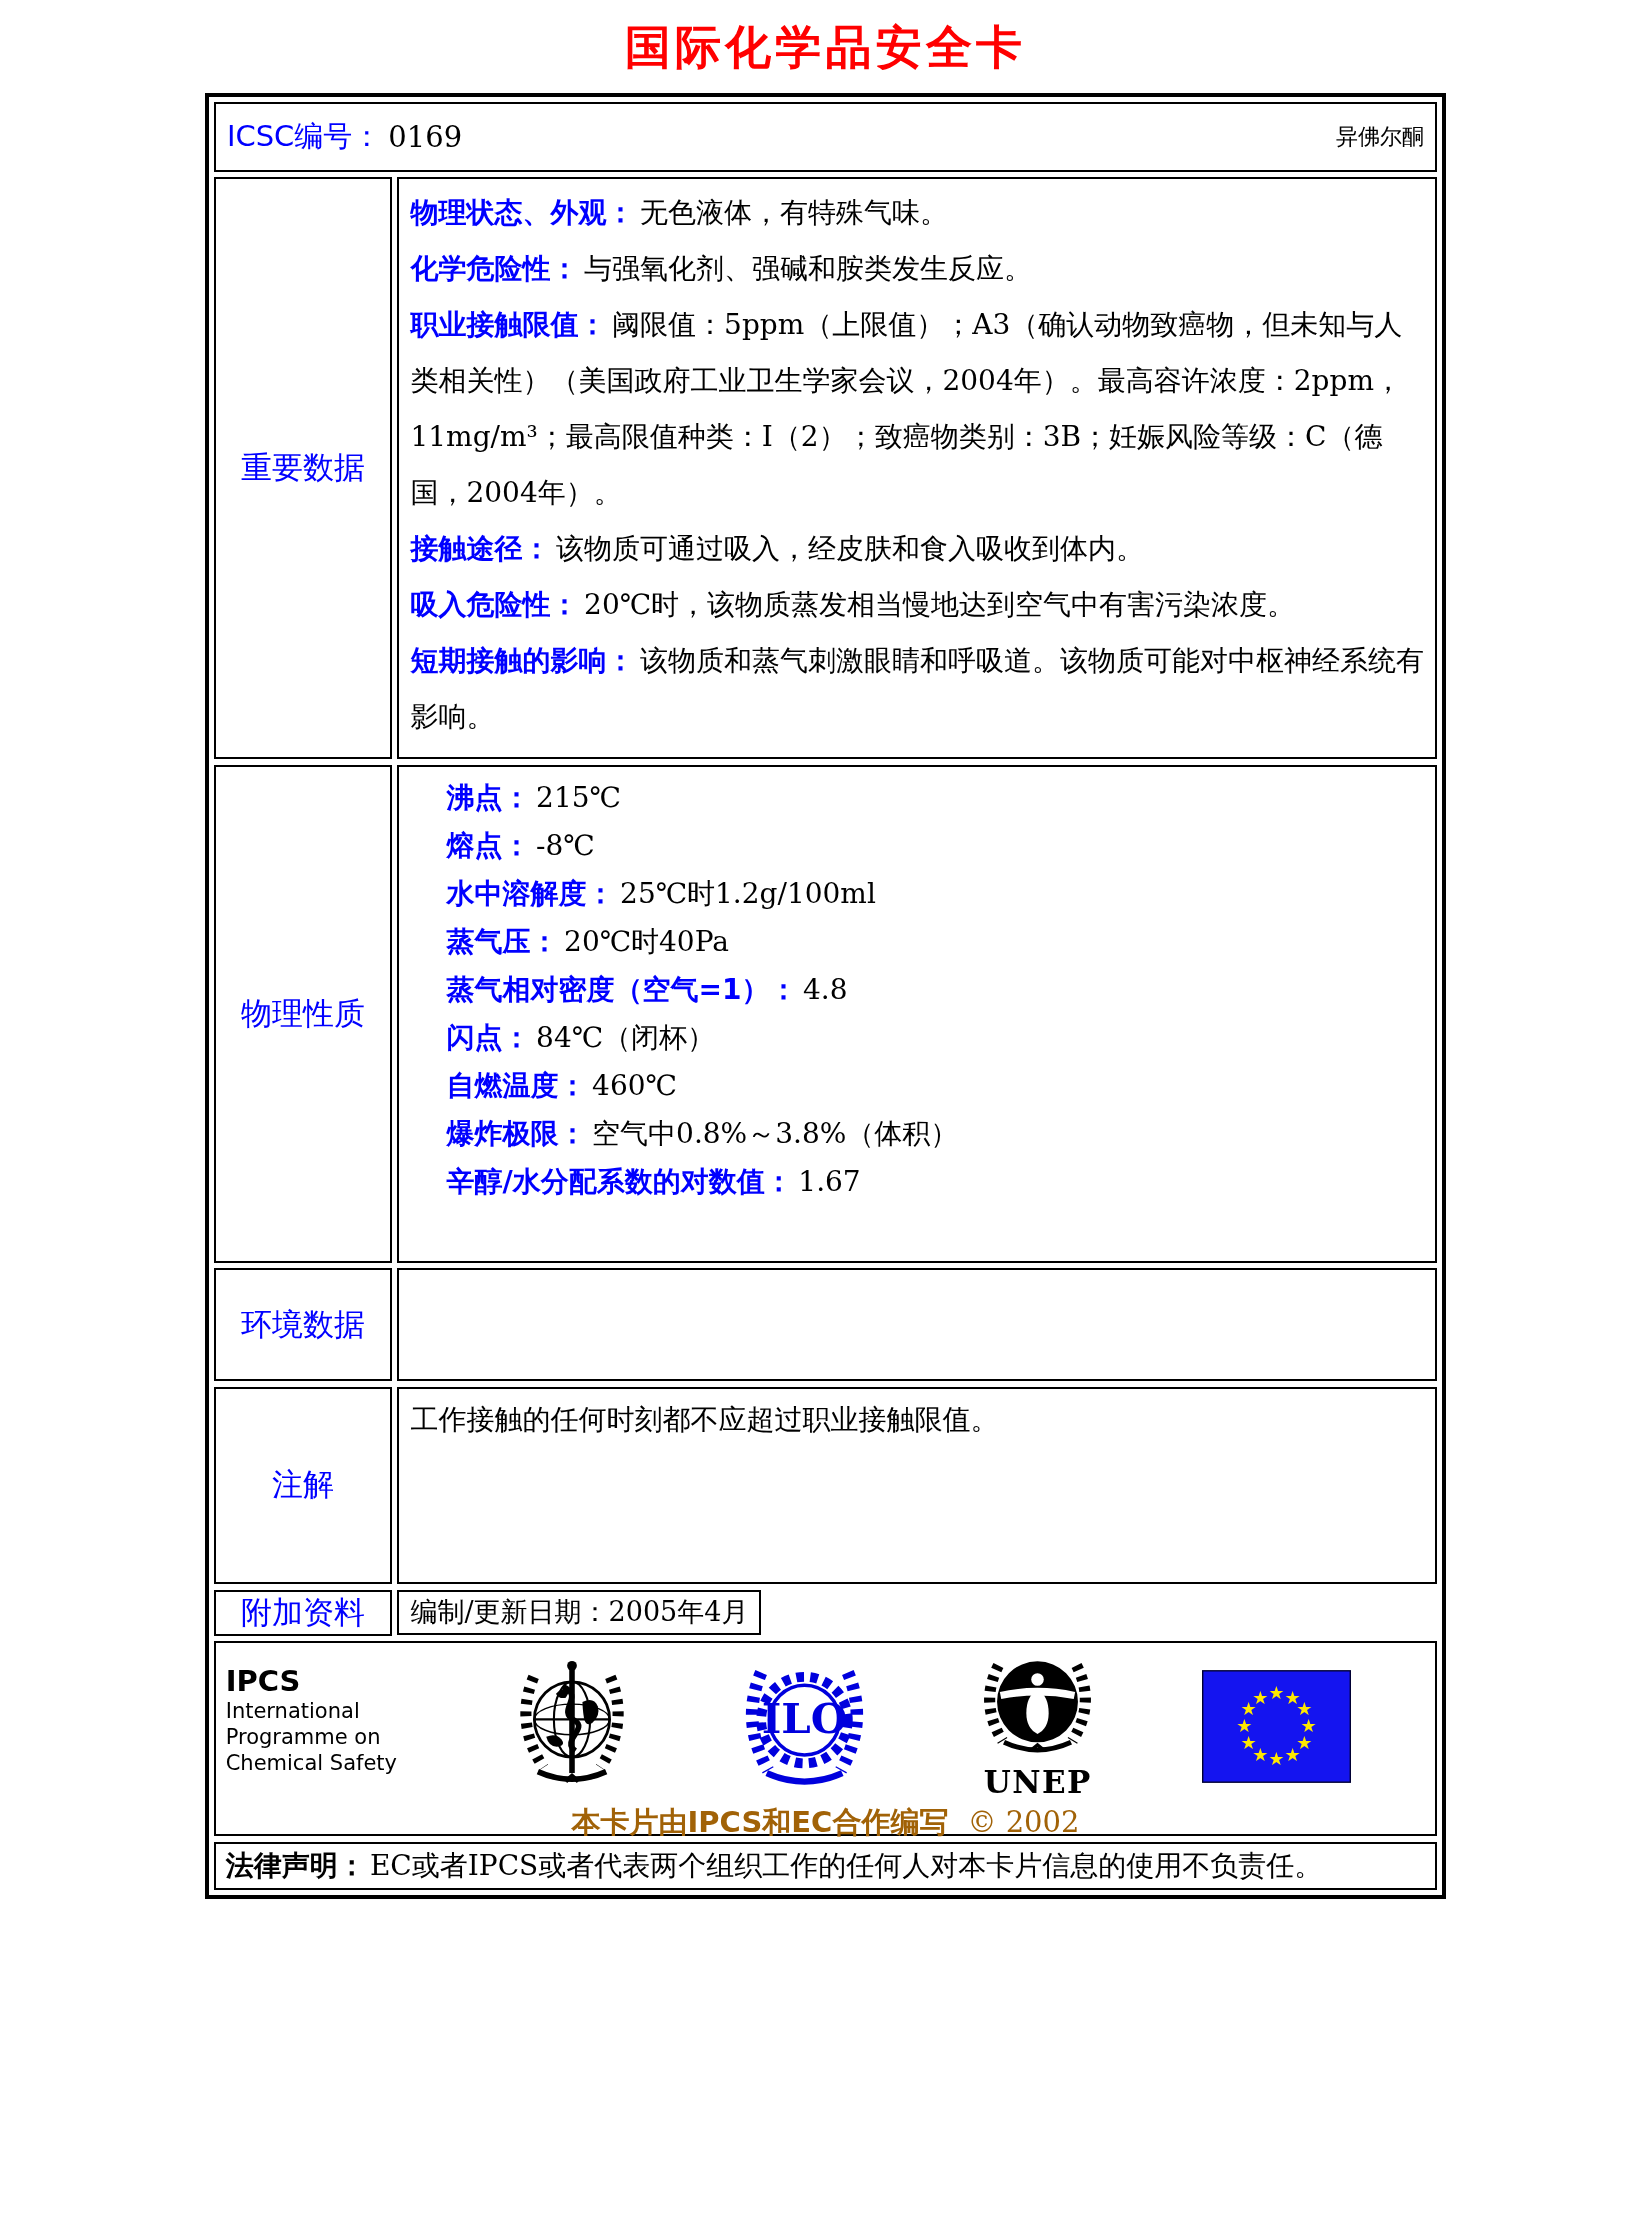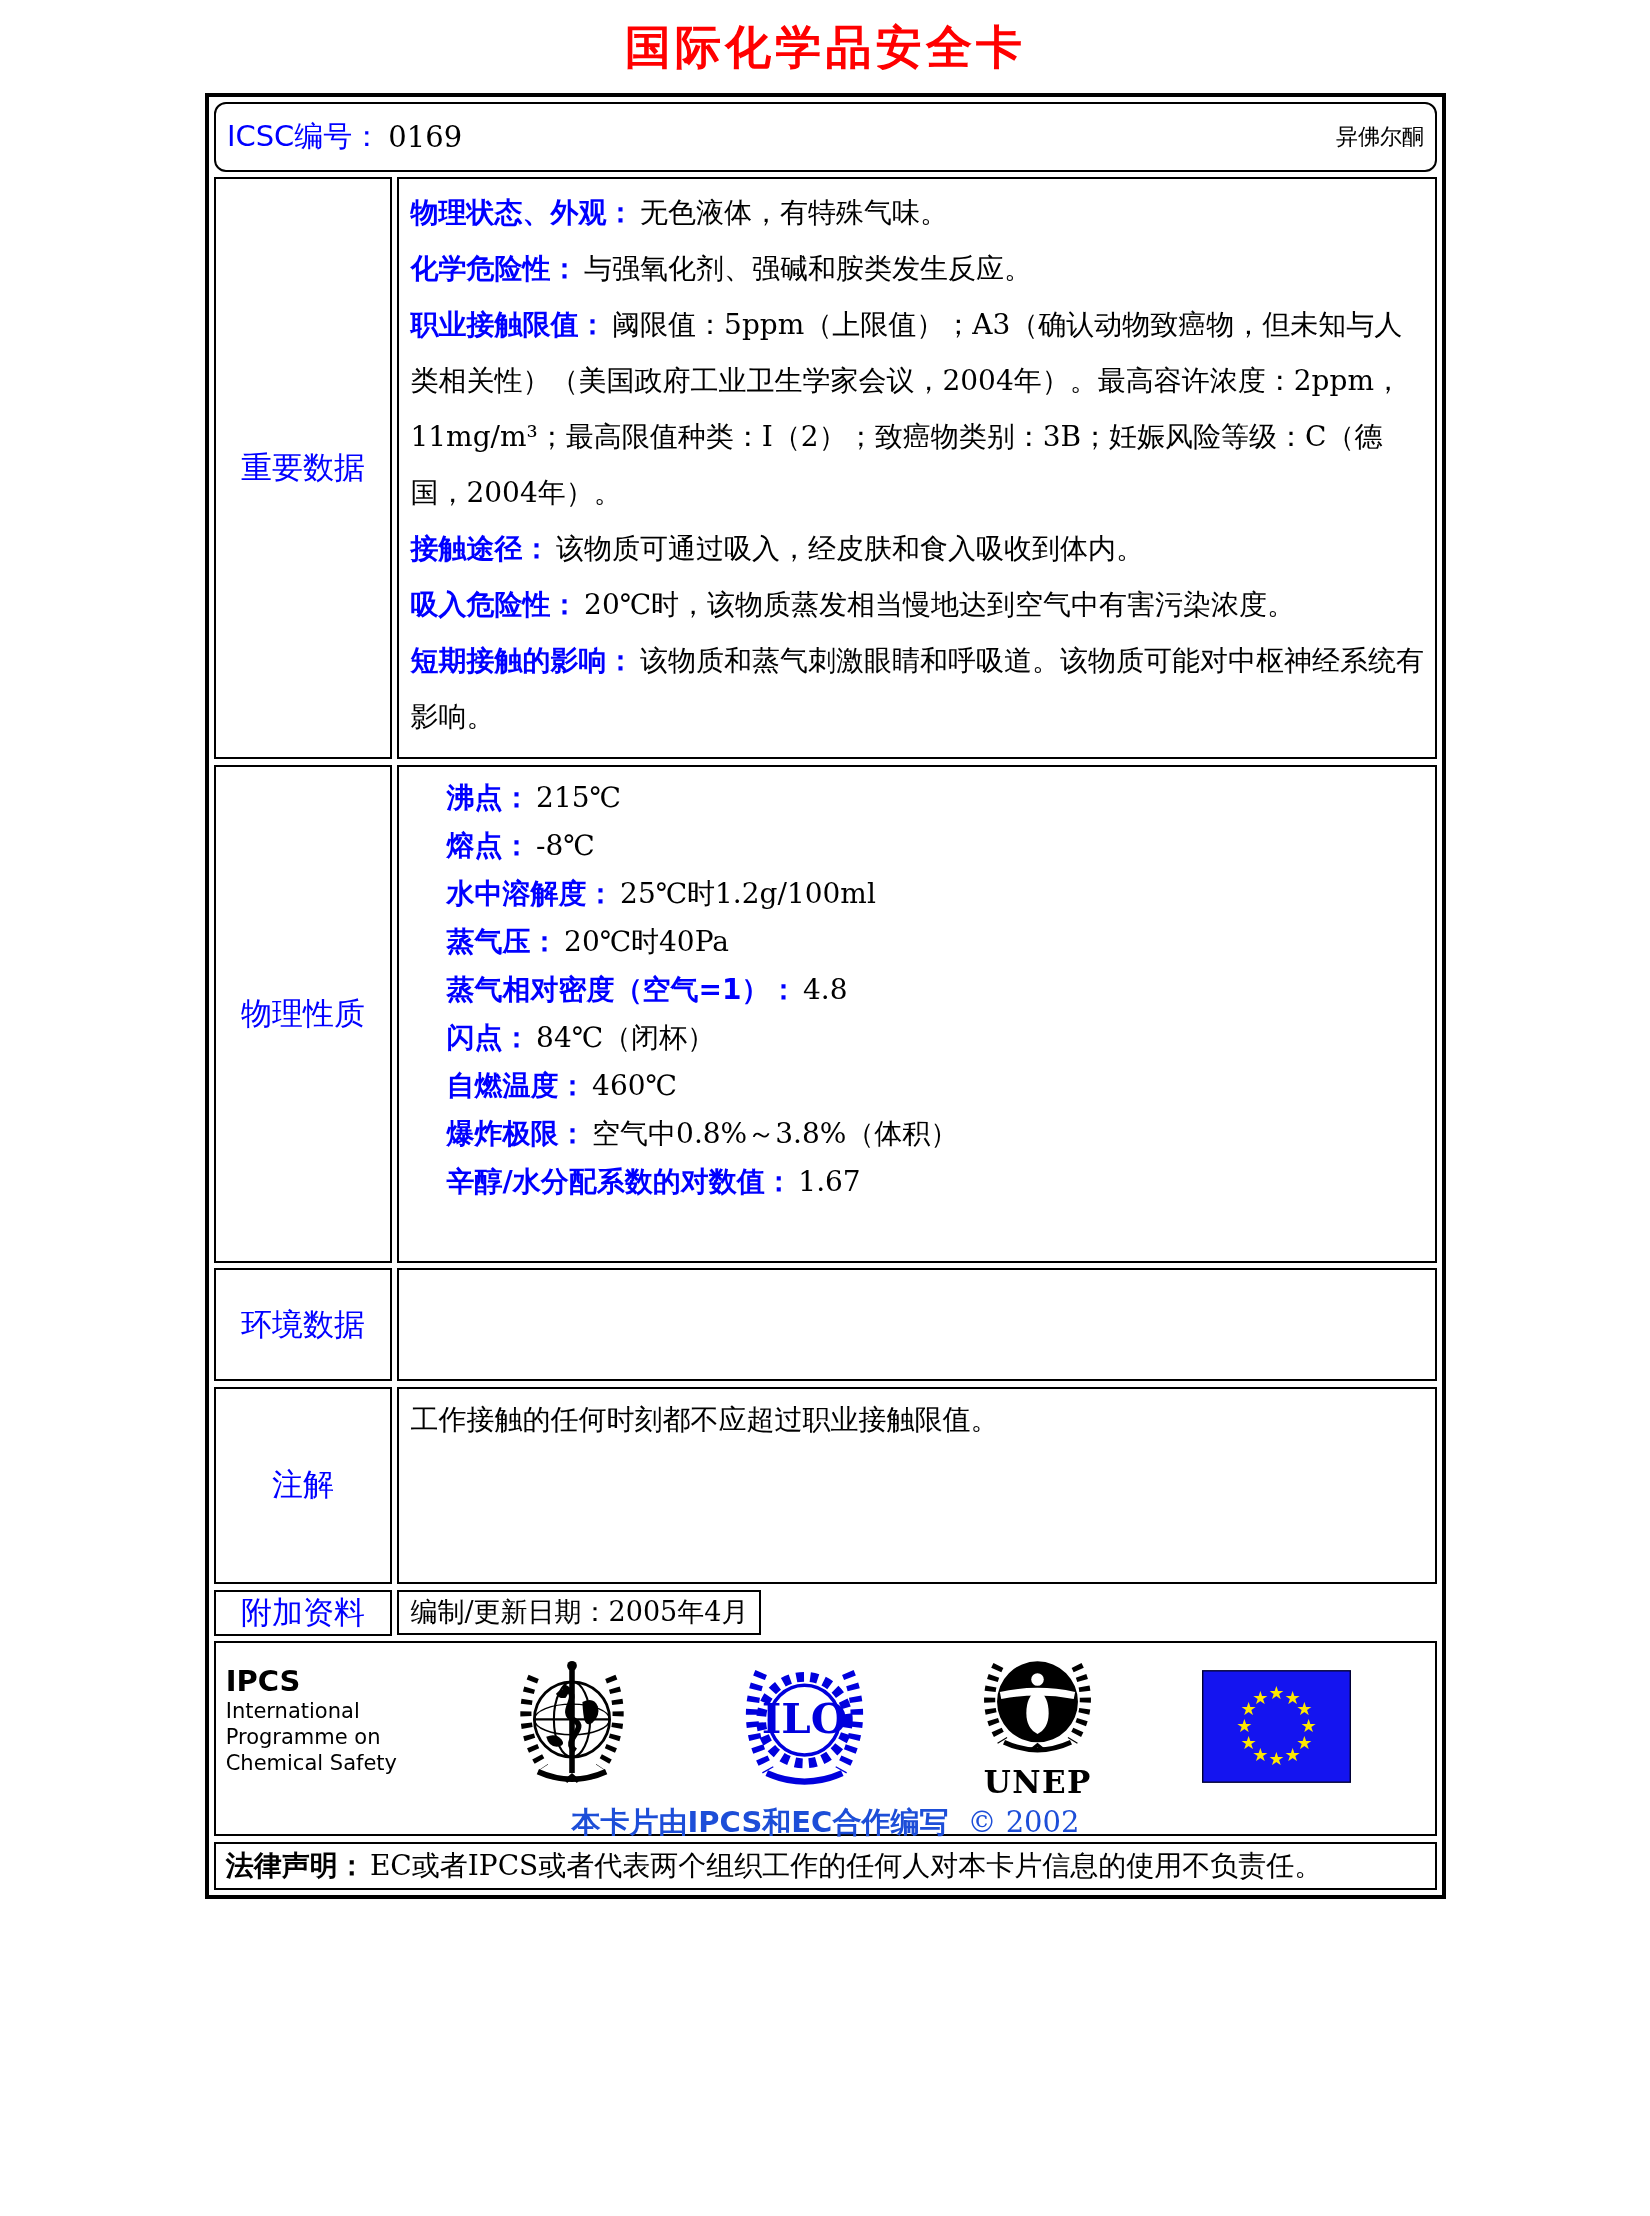--- a/index.html
+++ b/index.html
@@ -7,21 +7,21 @@
   .page-title{margin:16.7px 0 14px 0;text-align:center;color:#ff0000;
     font-family:"DejaVu Serif",serif;font-weight:bold;font-size:46px;letter-spacing:4.2px;}
   .card{width:1241px;margin:0 auto;border:4.2px solid #000;background:#fff;
     padding:4.9px;box-sizing:border-box;display:flex;flex-direction:column;gap:5.6px;}
   .row{display:flex;gap:5.6px;}
   .box{border:2.1px solid #000;box-sizing:border-box;background:#fff;}
   .label-cell{flex:0 0 178px;display:flex;align-items:center;justify-content:center;
     color:#0000ff;font-family:"DejaVu Sans",sans-serif;font-size:31px;text-align:center;}
   .content-cell{flex:1;padding:4.2px 11px;font-size:28px;}
   .header-cell{flex:1;display:flex;align-items:center;justify-content:space-between;
-    height:70px;padding:0 11px;font-size:29px;border-radius:12px;}
+    height:70px;padding:0 11px;font-size:29px;}
   .blue{color:#0000ff;}
   .hdr-left{display:flex;align-items:center;font-family:"DejaVu Sans",sans-serif;}
   .hdr-num{font-family:"DejaVu Serif",serif;color:#000;margin-left:7px;}
   .chem-name{font-size:22px;}
   .blab{color:#0000ff;font-family:"DejaVu Sans",sans-serif;font-weight:bold;margin-right:5.6px;}
   .important-cell{line-height:56px;padding-top:5.6px;}
   .physical-cell{line-height:48px;padding-top:7px;padding-left:47px;}
   .env-cell{height:113px;}
   .notes-cell{line-height:54px;}
   .row-important .label-cell,.row-physical .label-cell,.row-env .label-cell,
@@ -33,21 +33,21 @@
   .logos-cell{flex:1;height:195px;display:flex;flex-direction:column;}
   .logos-strip{display:flex;justify-content:space-between;align-items:flex-start;
     padding:9.8px 84px 0 9.8px;}
   .ipcs-block{width:181px;margin-top:12.5px;font-family:"DejaVu Sans",sans-serif;}
   .ipcs-title{font-size:29px;font-weight:bold;line-height:33px;}
   .ipcs-line{font-size:21px;line-height:26px;}
   .unep-block{display:flex;flex-direction:column;align-items:center;gap:8px;}
   .unep-text{font-family:"DejaVu Serif",serif;font-weight:bold;font-size:31px;
     letter-spacing:1.4px;margin-top:-2.8px;}
   .eu-wrap{margin-top:16.7px;}
-  .footer-caption{text-align:center;color:#1d4ed8;font-size:29px;margin-top:2.8px;}
+  .footer-caption{text-align:center;color:#a16207;font-size:29px;margin-top:2.8px;}
   .footer-caption .cap{font-family:"DejaVu Sans",sans-serif;font-weight:bold;}
   .footer-caption .copy{font-family:"DejaVu Serif",serif;margin-left:9.8px;}
   .legal-cell{flex:1;display:flex;align-items:center;height:48px;padding:0 9.8px;font-size:28px;}
   .legal-label{color:#000;font-family:"DejaVu Sans",sans-serif;font-weight:bold;margin-right:4.2px;}
   svg{display:block;}
 </style>
 </head>
 <body>
 
 <div class="page-title">国际化学品安全卡</div>

